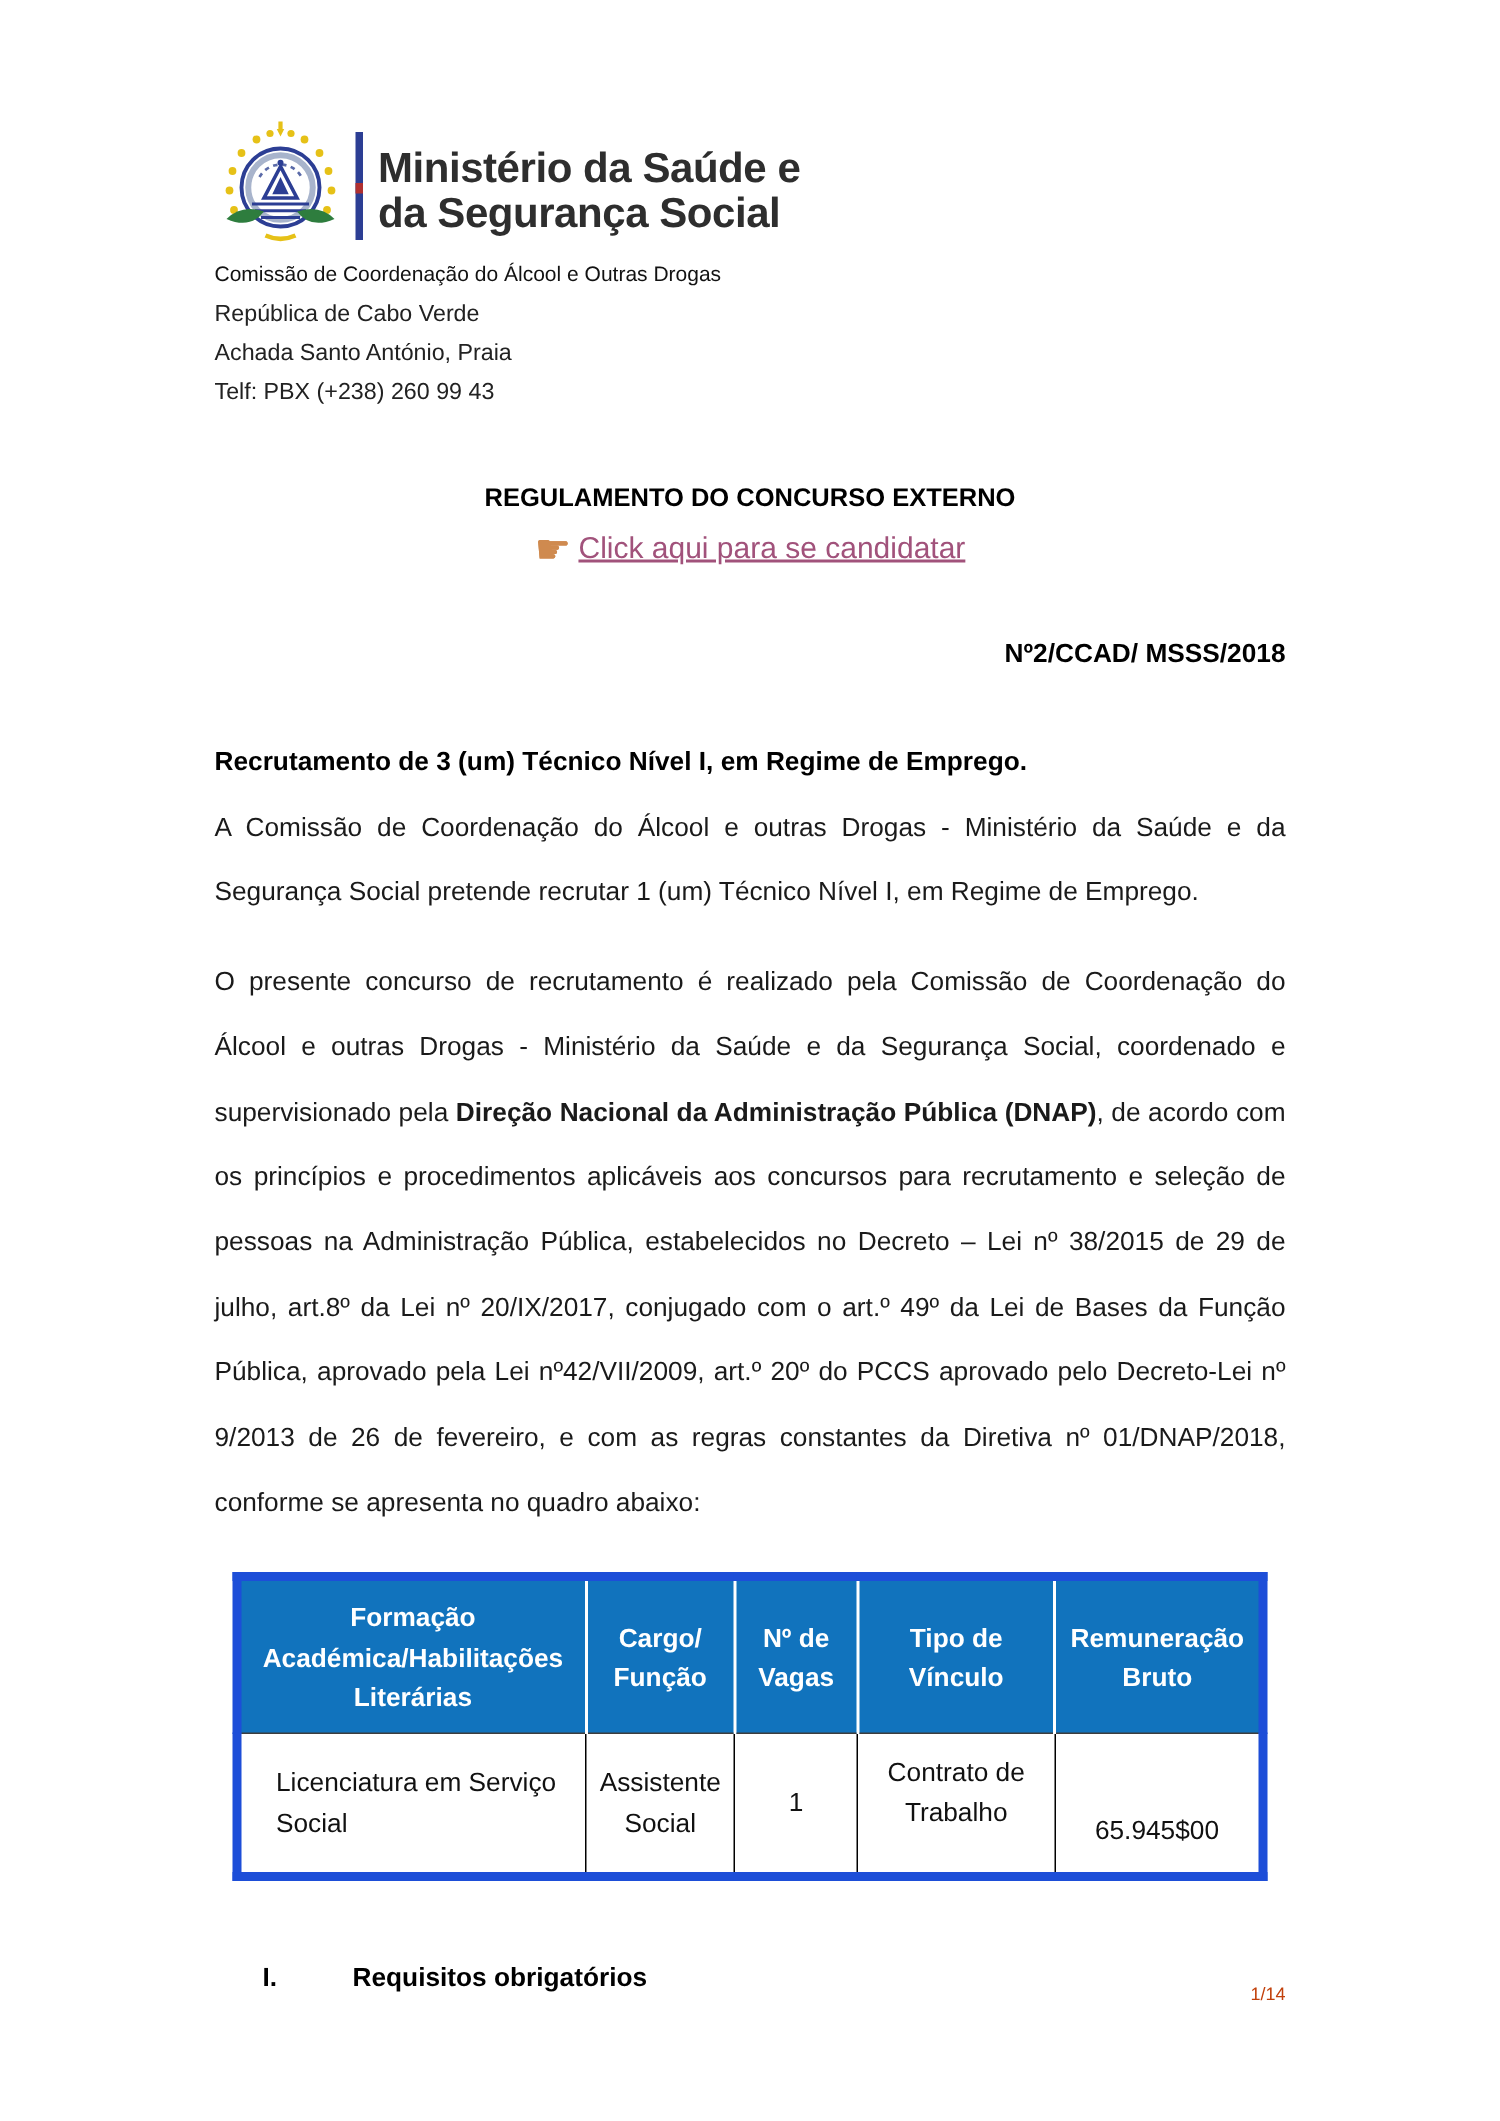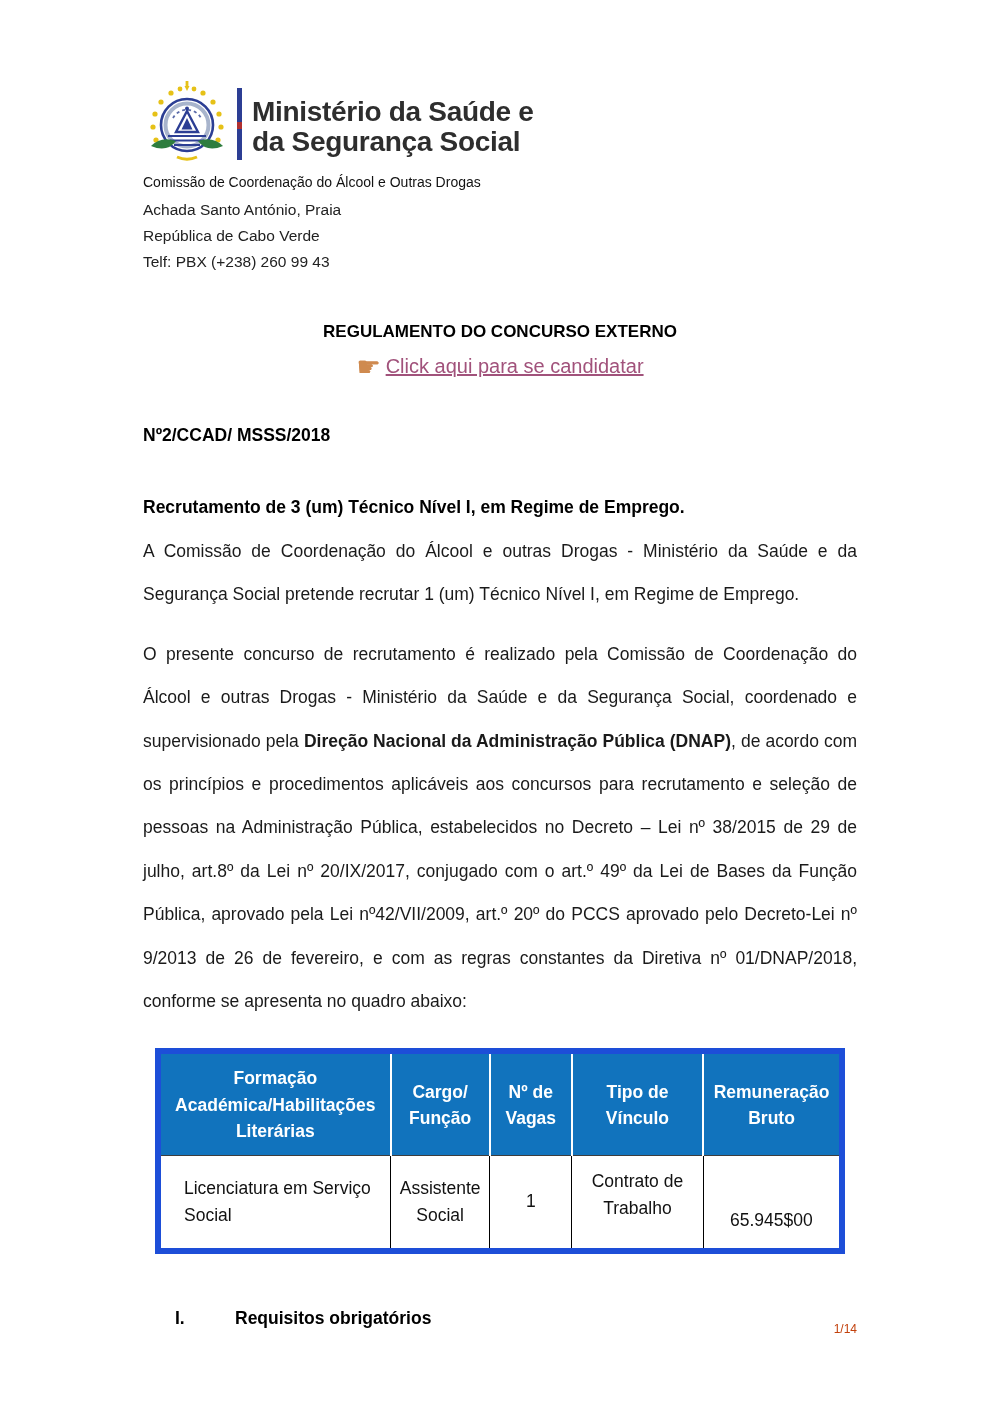--- a/index.html
+++ b/index.html
@@ -17,21 +17,21 @@
   .ministry-name { font-weight:bold; font-size:28px; line-height:1.07; color:#2e2e2e; letter-spacing:-0.3px; margin-top:10px; }
   
   .org-name { font-size:14px; color:#121212; margin-top:10px; }
   .address { font-size:15.5px; line-height:1.68; color:#222; margin-top:7px; }
   
   .doc-title { text-align:center; font-weight:bold; font-size:17px; color:#000; margin-top:47px; }
   .apply-line { text-align:center; margin-top:9px; font-size:20px; }
   .hand-icon { color:#cf8a4f; font-size:27px; vertical-align:-3px; margin-right:5px;
                text-shadow:0 0 0 #cf8a4f; font-family:"DejaVu Sans", sans-serif; }
   .apply-link { color:#a1527b; text-decoration:underline; cursor:pointer; }
-  .doc-ref { text-align:left; font-weight:bold; font-size:17.5px; color:#000; margin-top:43px; }
+  .doc-ref { text-align:right; font-weight:bold; font-size:17.5px; color:#000; margin-top:43px; }
   
   .heading { font-weight:bold; font-size:17.5px; color:#000; margin-top:51px; }
   .para { font-size:17.5px; line-height:2.48; text-align:justify; margin-top:12px; }
   .para.second { margin-top:16px; }
   
   table.vacancy { border-collapse:collapse; width:690px; margin:25px 0 0 12px; border:6px solid #1d4ed8; table-layout:fixed; }
   table.vacancy th {
     background:#1173bd; color:#fff; font-weight:bold; font-size:17.5px; line-height:1.5;
     text-align:center; vertical-align:middle; padding:11px 4px;
     border-left:2px solid #ffffff; border-bottom:1px solid #3d3d3d;
@@ -98,22 +98,22 @@
         <div class="bar-dot"></div>
       </div>
     <div class="ministry-name">
       <div>Ministério da Saúde e</div>
       <div>da Segurança Social</div>
     </div>
   </div>
 
   <div class="org-name">Comissão de Coordenação do Álcool e Outras Drogas</div>
   <div class="address">
+    <div>República de Cabo Verde</div>
     <div>Achada Santo António, Praia</div>
-    <div>República de Cabo Verde</div>
     <div>Telf: PBX (+238) 260 99 43</div>
   </div>
 
   <div class="doc-title">REGULAMENTO DO CONCURSO EXTERNO</div>
 
   <div class="apply-line"><span class="hand-icon">☛</span><a class="apply-link">Click aqui para se candidatar</a></div>
 
   <div class="doc-ref">Nº2/CCAD/ MSSS/2018</div>
 
   <div class="heading">Recrutamento de 3 (um) Técnico Nível I, em Regime de Emprego.</div>

